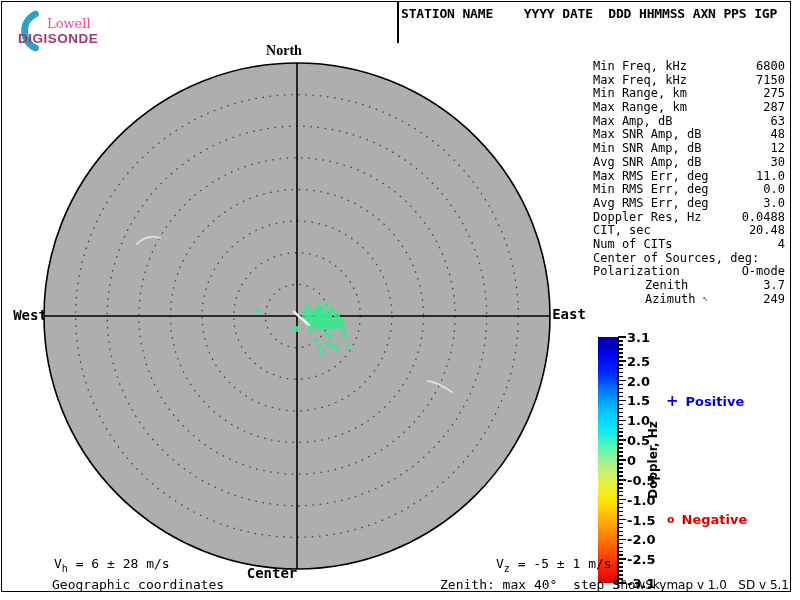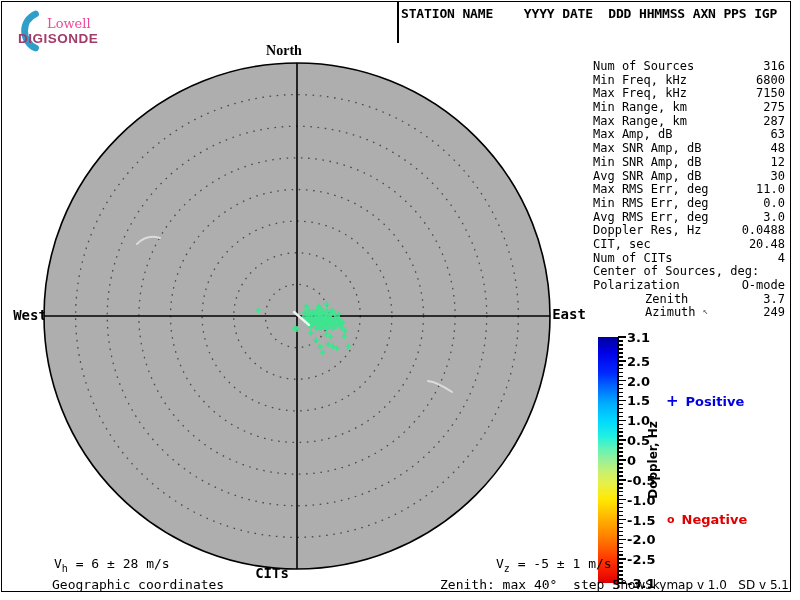--- a/index.html
+++ b/index.html
@@ -78,21 +78,20 @@
     <svg width="34" height="46" viewBox="0 0 40 50">
       <path d="M 30 5 A 22 22 0 0 0 30 45" fill="none" stroke="#2d9fc9" stroke-width="8" stroke-linecap="round"></path>
     </svg>
     <span class="logo-top">Lowell</span>
     <span class="logo-bottom" id="logoBottom" style="color: rgb(162, 58, 106);">DIGISONDE</span>
   </div>
 
   <pre class="hdr" id="hdr1">STATION NAME    YYYY DATE  DDD HHMMSS AXN PPS IGP</pre>
 
   <div class="stats">
-      <div class="srow"><span class="slab"><span>Num of Sources</span></span><span>316</span></div>
       <div class="srow"><span class="slab"><span>Min Freq, kHz</span></span><span>6800</span></div>
       <div class="srow"><span class="slab"><span>Max Freq, kHz</span></span><span>7150</span></div>
       <div class="srow"><span class="slab"><span>Min Range, km</span></span><span>275</span></div>
       <div class="srow"><span class="slab"><span>Max Range, km</span></span><span>287</span></div>
       <div class="srow"><span class="slab"><span>Max Amp, dB</span></span><span>63</span></div>
       <div class="srow"><span class="slab"><span>Max SNR Amp, dB</span></span><span>48</span></div>
       <div class="srow"><span class="slab"><span>Min SNR Amp, dB</span></span><span>12</span></div>
       <div class="srow"><span class="slab"><span>Avg SNR Amp, dB</span></span><span>30</span></div>
       <div class="srow"><span class="slab"><span>Max RMS Err, deg</span></span><span>11.0</span></div>
       <div class="srow"><span class="slab"><span>Min RMS Err, deg</span></span><span>0.0</span></div>
@@ -100,21 +99,21 @@
       <div class="srow"><span class="slab"><span>Doppler Res, Hz</span></span><span>0.0488</span></div>
       <div class="srow"><span class="slab"><span>CIT, sec</span></span><span>20.48</span></div>
       <div class="srow"><span class="slab"><span>Num of CITs</span></span><span>4</span></div>
       <div class="srow"><span class="slab"><span>Center of Sources, deg:</span></span><span></span></div>
       <div class="srow"><span class="slab"><span>Polarization</span></span><span>O-mode</span></div>
       <div class="srow"><span class="slab ind"><span>Zenith</span></span><span>3.7</span></div>
       <div class="srow"><span class="slab ind"><span>Azimuth</span><span class="azicon">↖</span></span><span>249</span></div>
     </div>
 
   <div class="compass" id="north">North</div>
-  <div class="compass" id="south">CITs</div>
+  <div class="compass" id="south">Center</div>
   <div class="compass" id="west">West</div>
   <div class="compass" id="east">East</div>
 
   <svg id="skymap" width="520" height="520">
       <circle cx="260" cy="260" r="253" fill="#aeaeae" stroke="#000" stroke-width="1.6"></circle>
       <circle cx="260" cy="260" r="31.625" fill="none" stroke="#4a4a4a" stroke-width="1.3" stroke-dasharray="1.6 5.6"></circle>
       <circle cx="260" cy="260" r="63.25" fill="none" stroke="#4a4a4a" stroke-width="1.3" stroke-dasharray="1.6 5.6"></circle>
       <circle cx="260" cy="260" r="94.875" fill="none" stroke="#4a4a4a" stroke-width="1.3" stroke-dasharray="1.6 5.6"></circle>
       <circle cx="260" cy="260" r="126.5" fill="none" stroke="#4a4a4a" stroke-width="1.3" stroke-dasharray="1.6 5.6"></circle>
       <circle cx="260" cy="260" r="158.125" fill="none" stroke="#4a4a4a" stroke-width="1.3" stroke-dasharray="1.6 5.6"></circle>

